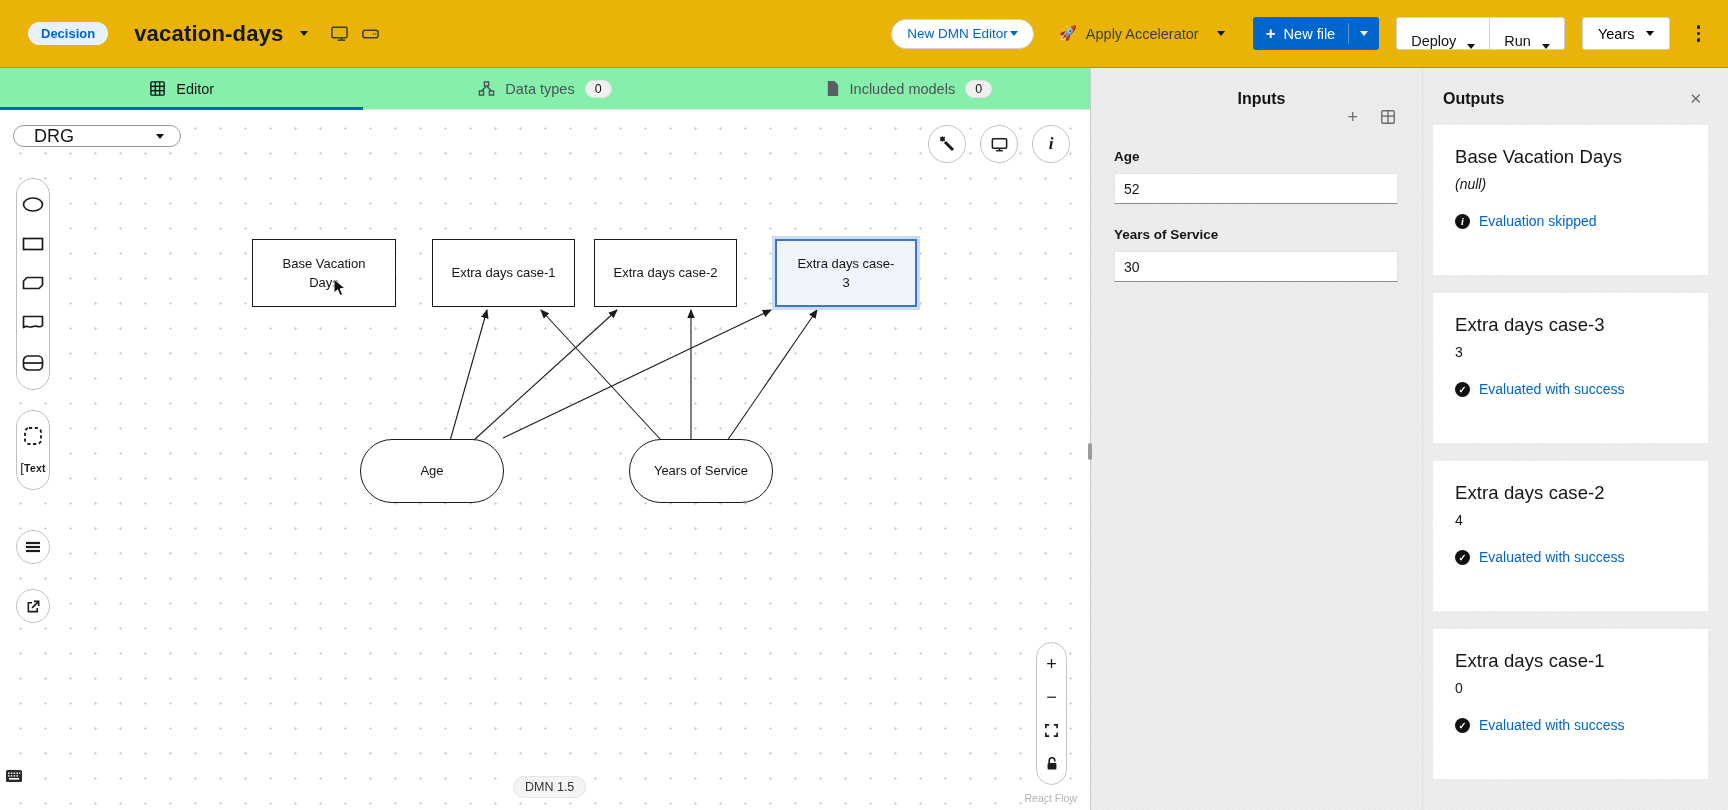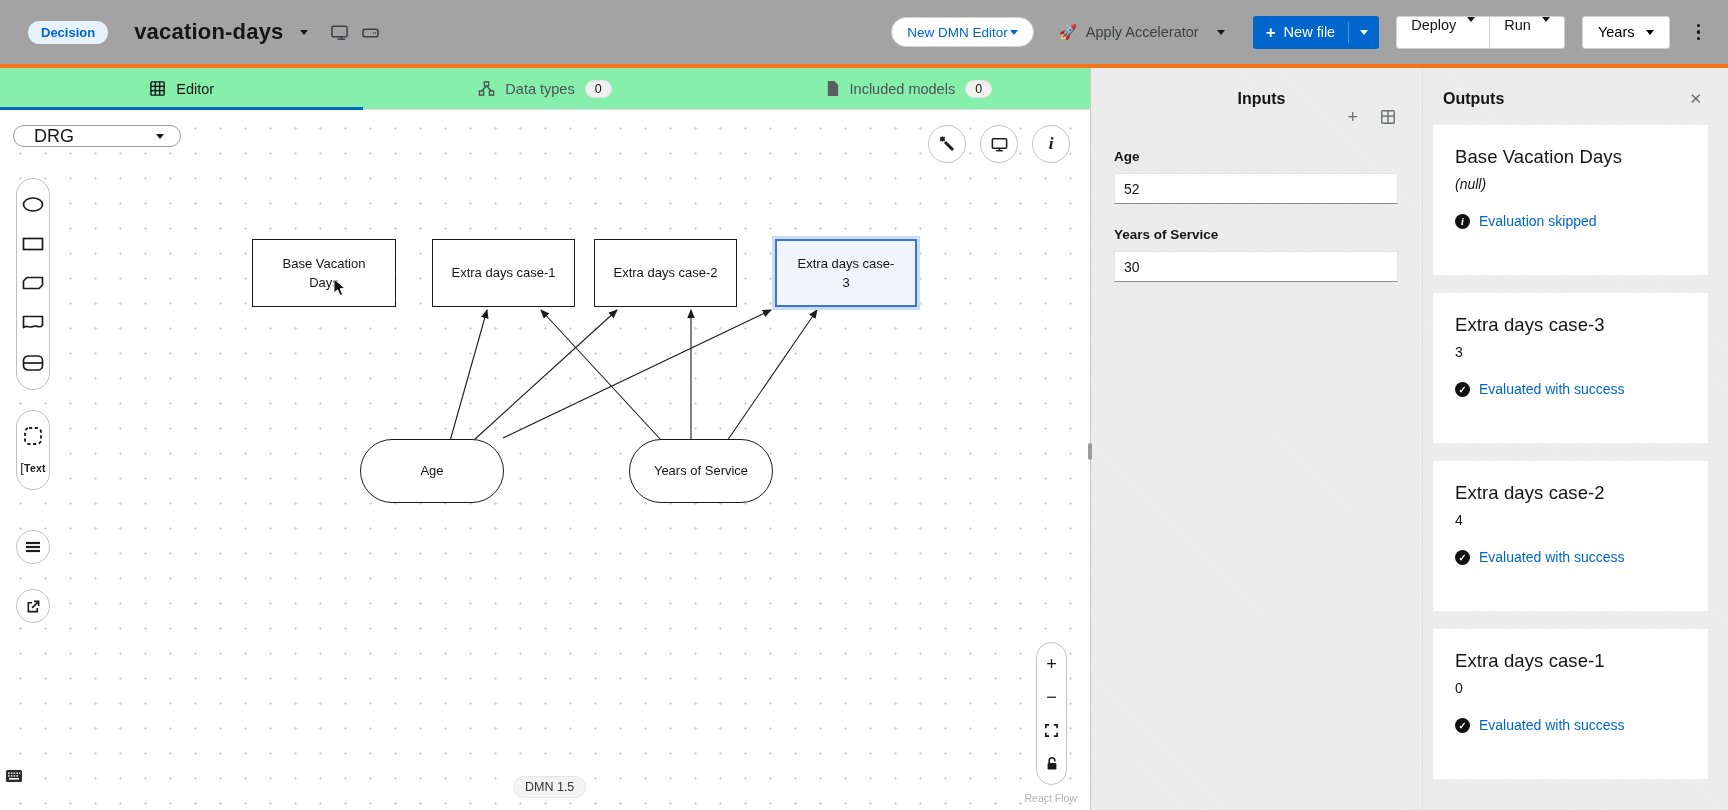--- a/index.html
+++ b/index.html
@@ -3,21 +3,21 @@
 <meta charset="utf-8">
 <style>
   * { margin:0; padding:0; box-sizing:border-box; }
   html,body { width:1728px; height:810px; overflow:hidden; background:#fff;
     font-family:"Liberation Sans", sans-serif; color:#151515; }
 
   .app { width:1728px; height:810px; display:flex; flex-direction:column; }
 
   
   .topbar { height:68px; display:flex; align-items:center; padding:0 22px 0 28px;
-    border-bottom:4px solid #f97316; background:#a3a3a3; flex:0 0 auto; }
+    border-bottom:1px solid #f97316; background:#eab308; flex:0 0 auto; }
   .type-badge { background:#e7f1fa; color:#0066cc; font-size:13px; font-weight:700;
     padding:4px 13px; border-radius:14px; }
   .file-title { font-size:22px; font-weight:700; margin-left:26px; letter-spacing:.2px; }
   .caret { width:0; height:0; border-left:4.5px solid transparent; border-right:4.5px solid transparent;
     border-top:5.5px solid currentColor; display:inline-block; }
   .title-caret { margin-left:16px; color:#151515; cursor:pointer; }
   .hdr-ic { margin-left:22px; color:#3c3f42; display:flex; align-items:center; cursor:pointer; }
   .hdr-ic + .hdr-ic { margin-left:12px; }
   .topbar-right { margin-left:auto; display:flex; align-items:center; }
   .pill-btn { height:30px; border:1px solid #d2d2d2; border-radius:16px; background:#fff;
@@ -28,21 +28,21 @@
   .accel-btn .caret { margin-left:10px; color:#151515; }
   .newfile { margin-left:28px; height:33px; background:#0066cc; border-radius:3px; display:flex;
     align-items:stretch; color:#fff; overflow:hidden; cursor:pointer; }
   .newfile .main { display:flex; align-items:center; gap:8px; padding:0 13px; font-size:14.5px; }
   .newfile .plus { font-size:17px; font-weight:700; line-height:1; }
   .newfile .split { width:1px; background:rgba(255,255,255,.3); margin:6px 0; }
   .newfile .dd { display:flex; align-items:center; padding:0 11px; }
   .newfile .caret { color:#fff; }
   .btn-group { margin-left:17px; height:33px; display:flex; border:1px solid #d2d2d2;
     border-radius:3px; background:#fff; }
-  .btn-group .seg { display:flex; align-items:flex-start; gap:11px; padding:0 14px; font-size:14.5px;
+  .btn-group .seg { display:flex; align-items:flex-end; gap:11px; padding:0 14px; font-size:14.5px;
     cursor:pointer; color:#151515; }
   .btn-group .vsep { width:1px; background:#d2d2d2; }
   .plain-btn { margin-left:17px; height:33px; border:1px solid #d2d2d2; border-radius:3px;
     background:#fff; display:flex; align-items:center; gap:11px; padding:0 15px; font-size:14.5px; cursor:pointer; }
   .kebab { margin-left:21px; display:flex; flex-direction:column; gap:3px; padding:6px; cursor:pointer; }
   .kebab i { width:3.5px; height:3.5px; border-radius:50%; background:#151515; }
 
   
   .content { flex:1; display:flex; position:relative; min-height:0; }
   .editor-col { width:1091px; flex:0 0 auto; display:flex; flex-direction:column;

